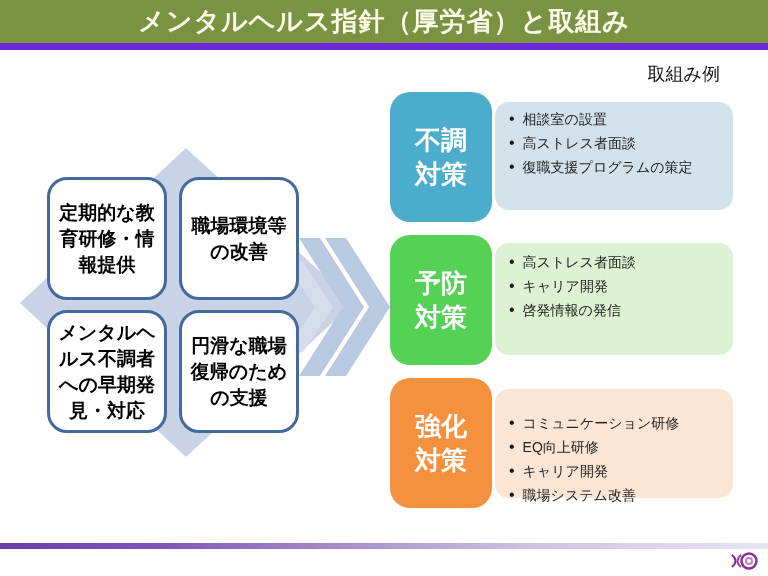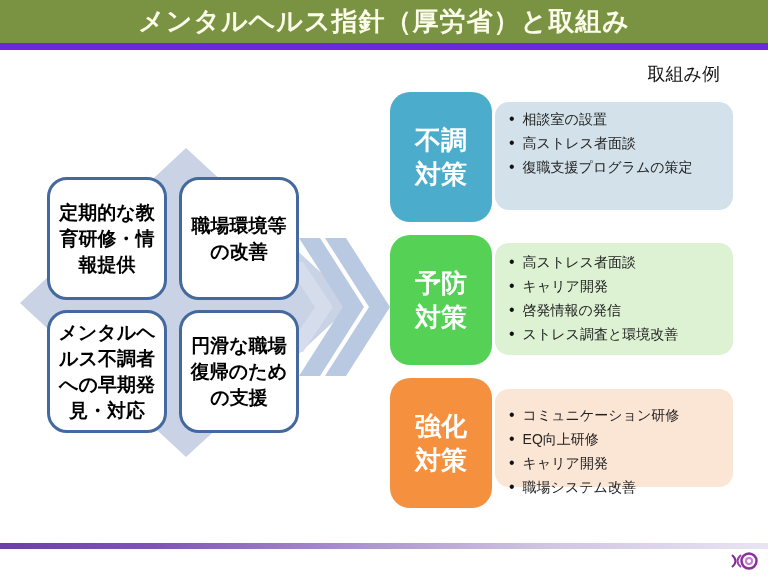--- a/index.html
+++ b/index.html
@@ -47,21 +47,21 @@
   .panel li{
     font-size:14px;line-height:24px;color:#222;padding-left:14px;text-indent:-14px;
     margin-left:14px;
   }
   .panel li::before{content:"\2022";font-size:16px;margin-right:8px;color:#111;}
   .g0 .label-box{top:92px;}
   .g0 .panel{top:102px;height:108px;padding-top:5px;box-sizing:border-box;}
   .g1 .label-box{top:235px;}
   .g1 .panel{top:243px;height:112px;padding-top:7px;box-sizing:border-box;}
   .g2 .label-box{top:378px;}
-  .g2 .panel{top:389px;height:98px;padding-top:14px;box-sizing:border-box;}
+  .g2 .panel{top:389px;height:109px;padding-top:22px;box-sizing:border-box;}
   
   .footer-line{
     position:absolute;left:0;top:543px;width:768px;height:6px;z-index:2;
     background:linear-gradient(90deg,#6C3FA8 0%,#7F53B6 20%,#A98FCB 45%,#CFC3E2 70%,#E9E4F4 100%);
   }
   .logo{
     position:absolute;right:8px;top:550px;height:22px;z-index:2;
     display:flex;align-items:center;gap:7px;
   }
   .logo-text{
@@ -113,21 +113,20 @@
   </div>
 
   <div class="group g1">
     <div class="label-box" style="background: rgb(85, 209, 86);">予防
 対策</div>
     <div class="panel" style="background: rgb(220, 242, 211);">
       <ul>
         <li>高ストレス者面談</li>
         <li>キャリア開発</li>
         <li>啓発情報の発信</li>
-        <li>ストレス調査と環境改善</li>
       </ul>
     </div>
   </div>
 
   <div class="group g2">
     <div class="label-box" style="background: rgb(245, 145, 62);">強化
 対策</div>
     <div class="panel" style="background: rgb(251, 229, 212);">
       <ul>
         <li>コミュニケーション研修</li>

